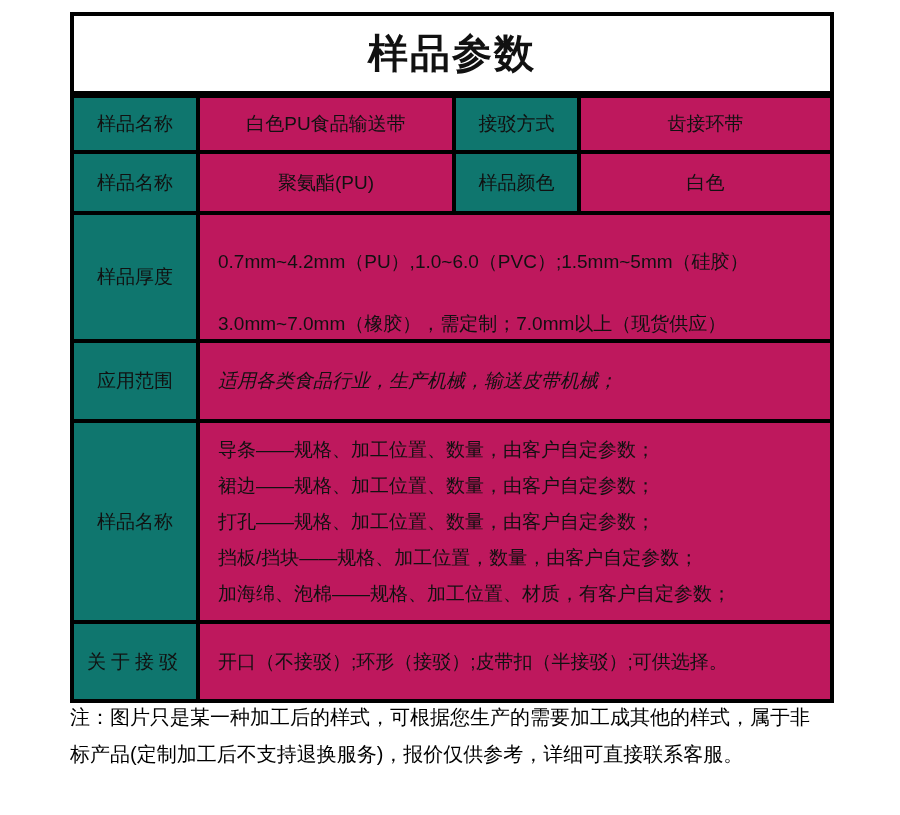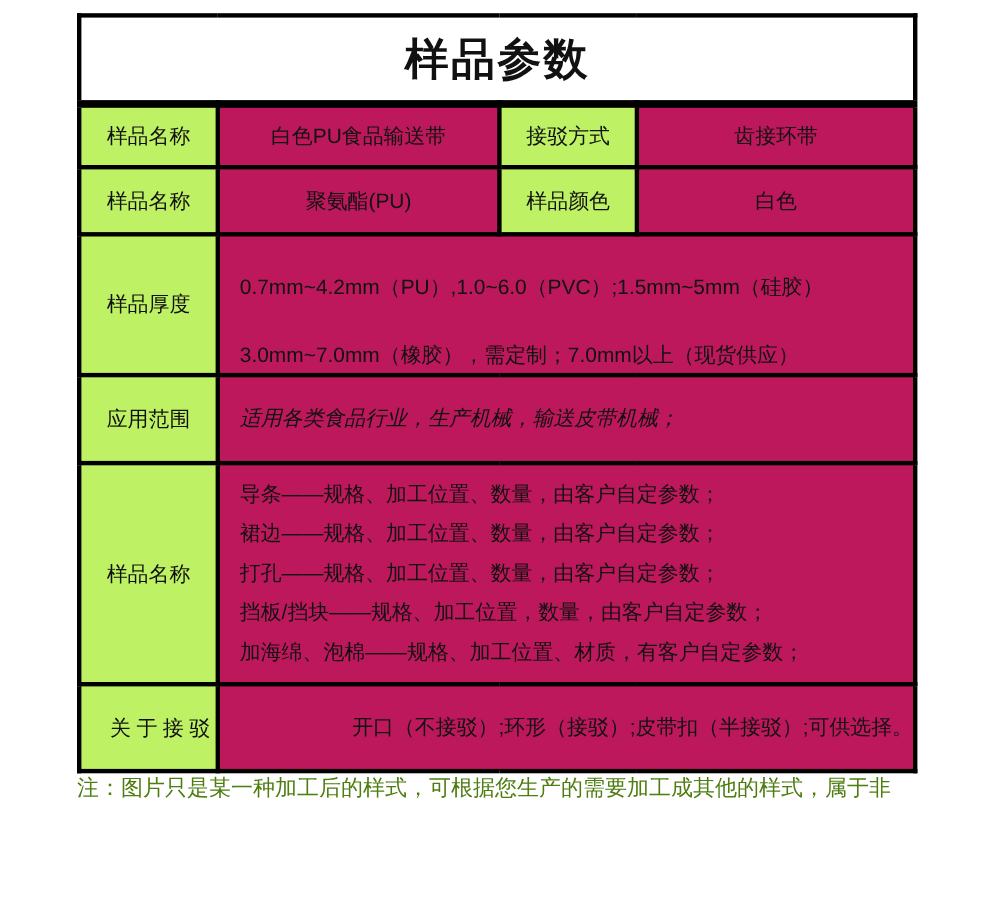--- a/index.html
+++ b/index.html
@@ -33,21 +33,21 @@
   .title-cell {
     height: 80px;
     text-align: center;
     vertical-align: middle;
     font-size: 40px;
     font-weight: bold;
     letter-spacing: 2px;
     border-bottom-width: 7px !important;
   }
   .label-cell {
-    background: #bef264;
+    background: #0f766e;
     text-align: center;
     vertical-align: middle;
     font-size: 19px;
   }
   .spaced-label { letter-spacing: 5px; }
   .value-cell {
     background: #be185d;
     font-size: 19px;
     vertical-align: middle;
   }
@@ -55,30 +55,30 @@
   .left { text-align: left; padding-left: 18px !important; }
 
   .row-pair-1 td { height: 58px; }
   .row-pair-2 td { height: 61px; }
   .row-thickness td { height: 77px; }
   .row-thickness .line { line-height: 30px; white-space: nowrap; margin-top: 32px; }
   .row-apply td { height: 80px; }
   .row-apply .line { line-height: 26px; white-space: nowrap; font-style: italic; }
   .row-special td { height: 201px; }
   .row-special .line { line-height: 36px; white-space: nowrap; }
-  .row-joint td { height: 79px; text-align: right; }
+  .row-joint td { height: 79px; }
   .row-joint .line { line-height: 26px; white-space: nowrap; }
 
   .note {
     position: absolute;
     left: 70px;
     top: 699px;
     font-size: 20px;
     line-height: 37px;
-    color: #4d7c0f;
+    color: #000000;
   }
   .note-line { white-space: nowrap; }
 </style>
 </head>
 <body>
 
 <div class="canvas">
 
   <table class="spec-table">
     <colgroup>
@@ -136,15 +136,16 @@
         <td class="label-cell spaced-label">关于接驳</td>
         <td colspan="3" class="value-cell left">
           <div class="line">开口（不接驳）;环形（接驳）;皮带扣（半接驳）;可供选择。</div>
         </td>
       </tr>
     </tbody>
   </table>
 
   <div class="note">
     <div class="note-line">注：图片只是某一种加工后的样式，可根据您生产的需要加工成其他的样式，属于非</div>
+    <div class="note-line">标产品(定制加工后不支持退换服务)，报价仅供参考，详细可直接联系客服。</div>
   </div>
 
 </div>
 
 </body></html>

